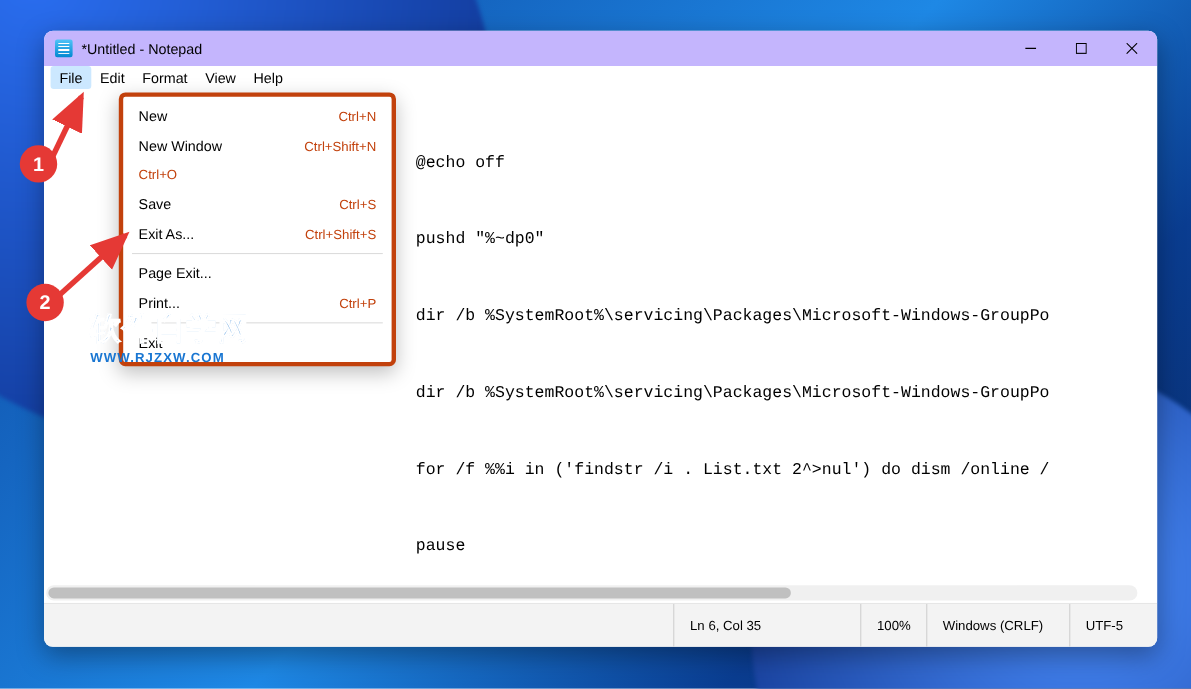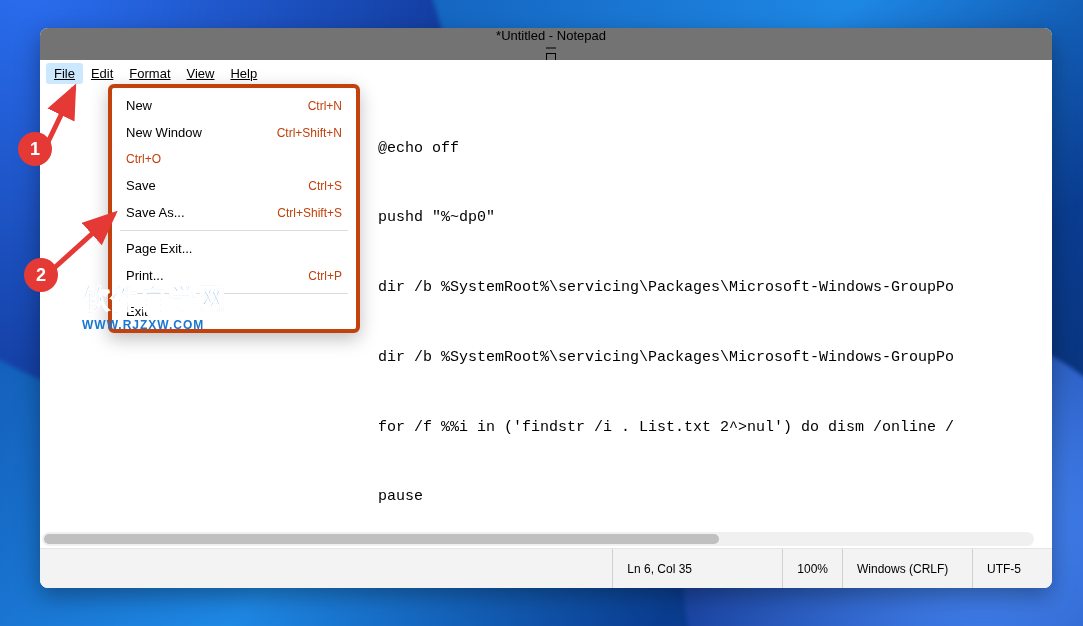--- a/index.html
+++ b/index.html
@@ -28,22 +28,21 @@
     box-shadow: 0 8px 24px rgba(0,0,0,0.35);
     display: flex;
     flex-direction: column;
     overflow: hidden;
   }
   .titlebar {
     height: 32px;
     display: flex;
     align-items: center;
     padding: 0 0 0 10px;
-    background: #737373;
-    flex-direction: column;
+    background: #c4b5fd;
   }
   .titlebar .app-icon {
     width: 16px; height: 16px;
     background: linear-gradient(#4fc3f7, #0288d1);
     border-radius: 2px;
     margin-right: 8px;
     position: relative;
   }
   .titlebar .app-icon::after {
     content: ""; position: absolute; inset: 3px;
@@ -54,25 +53,24 @@
   .winbtn {
     width: 46px; height: 32px;
     display: flex; align-items: center; justify-content: center;
     color: #000;
   }
   .winbtn svg { width: 10px; height: 10px; }
 
   .menubar {
     height: 24px;
     display: flex;
-    align-items: flex-end;
+    align-items: flex-start;
     padding: 0 6px;
     background: #ffffff;
     font-size: 13px;
-    text-decoration: underline;
   }
   .menubar .menu-item {
     padding: 3px 8px;
     border-radius: 3px;
     cursor: default;
   }
   .menubar .menu-item.active {
     background: #cce8ff;
   }
 
@@ -271,21 +269,21 @@
     <span class="dd-shortcut">Ctrl+Shift+N</span>
   </div>
   <div class="dd-item">
     <span class="dd-shortcut">Ctrl+O</span>
   </div>
   <div class="dd-item">
     <span class="dd-label">Save</span>
     <span class="dd-shortcut">Ctrl+S</span>
   </div>
   <div class="dd-item">
-    <span class="dd-label">Save As...</span>
+    <span class="dd-label">Exit As...</span>
     <span class="dd-shortcut">Ctrl+Shift+S</span>
   </div>
   <div class="dd-sep"></div>
   <div class="dd-item">
     <span class="dd-label">Page Exit...</span>
     <span class="dd-shortcut"></span>
   </div>
   <div class="dd-item">
     <span class="dd-label">Print...</span>
     <span class="dd-shortcut">Ctrl+P</span>

